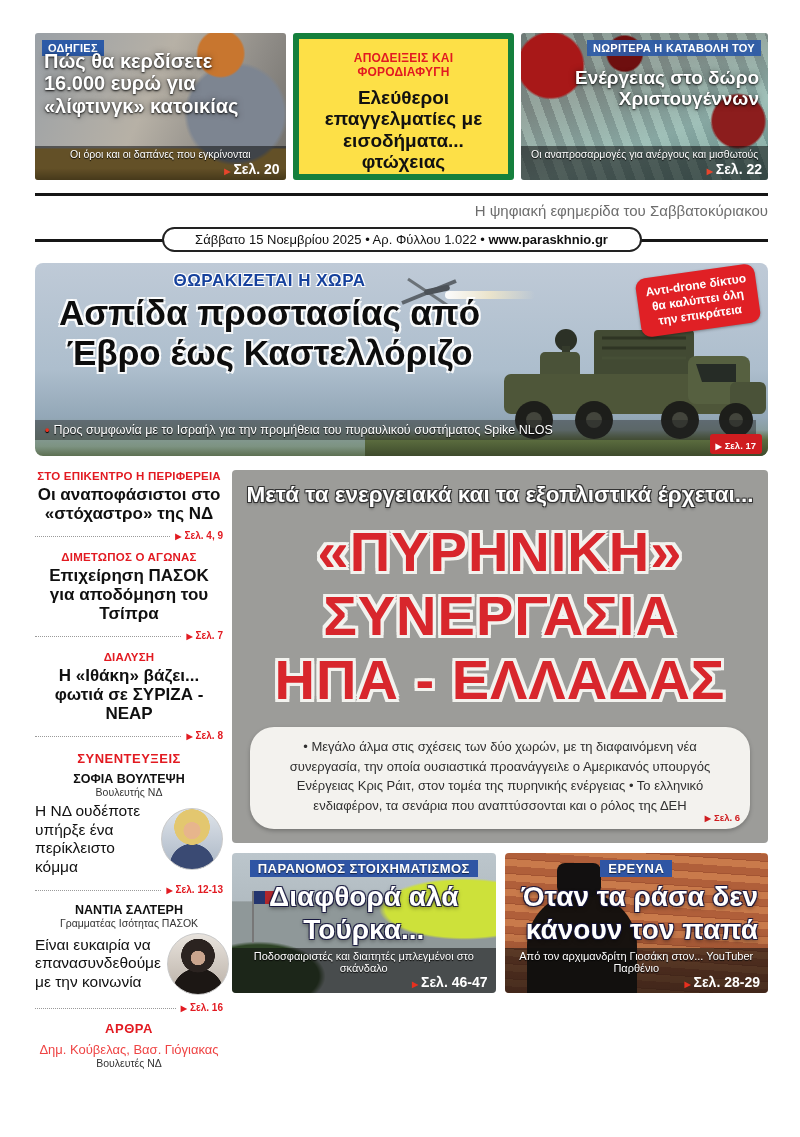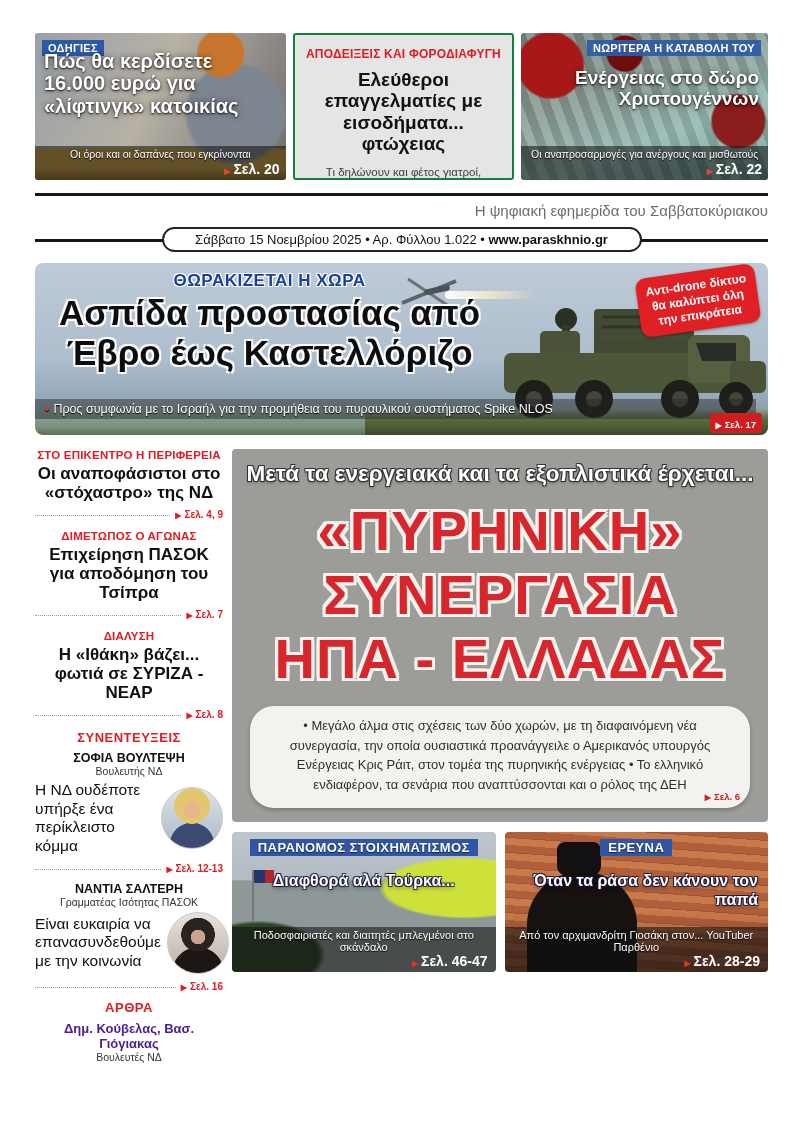--- a/index.html
+++ b/index.html
@@ -11,21 +11,21 @@
   .top-row { display:flex; gap:7px; margin:33px 32px 0 35px; height:147px; }
   .promo { position:relative; border-radius:3px; overflow:hidden; }
   .promo-photo { color:#fff; }
   .promo1 { width:251px;
     background:
       radial-gradient(circle at 74% 14%, #c8762f 0 10%, rgba(0,0,0,0) 11%),
       radial-gradient(circle at 80% 55%, #7d8591 0 22%, rgba(0,0,0,0) 24%),
       linear-gradient(180deg, rgba(0,0,0,0) 78%, #caa045 79% 92%, #8a6d2a 100%),
       linear-gradient(115deg, #9aa0a6 0%, #b7b1a6 45%, #8e8b86 75%, #6f6d69 100%);
   }
-  .promo2 { width:222px; background:#e5e5e5; border:2px solid #15803d; color:#111; text-align:center; padding:8px 8px 0; }
+  .promo2 { width:222px; background:#fde047; border:6px solid #15803d; color:#111; text-align:center; padding:8px 8px 0; }
   .promo3 { width:247px;
     background:
       radial-gradient(circle at 12% 22%, #a81818 0 13%, rgba(0,0,0,0) 14%),
       radial-gradient(circle at 42% 14%, #6e0f0f 0 9%, rgba(0,0,0,0) 10%),
       radial-gradient(circle at 88% 60%, #8c1d1d 0 11%, rgba(0,0,0,0) 12%),
       repeating-linear-gradient(70deg, rgba(170,215,205,0.55) 0 9px, rgba(120,170,165,0.45) 9px 18px),
       linear-gradient(160deg, #63504e 0%, #7d6a66 35%, #93a49f 65%, #53736d 100%);
   }
   .promo-kicker { position:absolute; top:7px; left:7px; background:#2c5aa7; color:#fff;
     font-size:11px; font-weight:bold; padding:2px 6px; letter-spacing:.3px; }
@@ -51,21 +51,21 @@
   .paper-title { text-align:center; color:#c51f25; font-family:"Liberation Serif", serif;
     font-weight:bold; font-size:82px; line-height:.92; letter-spacing:-1px; margin-top:2px;
     text-shadow:1px 2px 0 rgba(150,150,150,.35); }
   .dateline { position:relative; height:28px; margin:8px 32px 0 35px; }
   .dateline .bar { position:absolute; left:0; right:0; top:12px; height:3px; background:#161616; }
   .dateline .pill { position:relative; z-index:1; margin:0 auto; width:480px; background:#fff;
     border:2px solid #222; border-radius:16px; text-align:center; font-size:13px; padding:3px 0; color:#111; }
   .dateline .pill b { font-weight:bold; }
 
   
-  .banner { position:relative; margin:8px 32px 0 35px; height:172px; border-radius:8px; overflow:hidden;
+  .banner { position:relative; margin:8px 32px 0 35px; height:193px; border-radius:8px; overflow:hidden;
     background:linear-gradient(180deg,#bfcad7 0%, #adbecd 55%, #93a7b7 80%, #7d9382 95%, #5d7052 100%); }
   .banner-grass { position:absolute; left:45%; right:0; bottom:0; height:26px;
     background:linear-gradient(180deg, rgba(70,85,50,0) 0%, #5a6b3e 40%, #3e4b2c 100%); }
   .banner-vehicle { position:absolute; right:-6px; bottom:4px; width:330px; height:140px; }
   .banner-missile { position:absolute; left:49%; top:10px; width:70px; height:40px; }
   .banner-trail { position:absolute; left:56%; top:28px; width:90px; height:8px; border-radius:4px;
     background:linear-gradient(90deg, rgba(255,255,255,.95), rgba(255,240,200,.7), rgba(255,255,255,0)); }
   .banner-text { position:absolute; left:0; top:8px; width:64%; text-align:center; }
   .banner-kicker { color:#16419c; font-weight:bold; font-size:17px; letter-spacing:.5px;
     text-shadow:-1px -1px 0 #fff,1px -1px 0 #fff,-1px 1px 0 #fff,1px 1px 0 #fff; }
@@ -102,21 +102,21 @@
       radial-gradient(circle at 50% 36%, #e7b58c 0 17%, rgba(0,0,0,0) 18%),
       radial-gradient(circle at 50% 30%, #e3c76f 0 34%, rgba(0,0,0,0) 35%),
       radial-gradient(circle at 50% 95%, #3a4a73 0 34%, rgba(0,0,0,0) 35%),
       linear-gradient(180deg,#dfe4ea 0%, #aab6c5 100%); }
   .avatar-dark { background:
       radial-gradient(circle at 50% 40%, #caa58e 0 15%, rgba(0,0,0,0) 16%),
       radial-gradient(circle at 50% 36%, #2b2320 0 34%, rgba(0,0,0,0) 35%),
       radial-gradient(circle at 50% 100%, #1c1714 0 38%, rgba(0,0,0,0) 39%),
       linear-gradient(180deg,#e8e3dd 0%, #b9aFa5 100%); }
   .article-entry { text-align:center; margin-bottom:3px; }
-  .ar-name { font-weight:bold; font-size:13px; color:#4c1d95; }
+  .ar-name { font-weight:normal; font-size:13px; color:#ef4444; }
   .ar-role { font-size:10.5px; color:#333; }
 
   
   .mainblock { flex:1; display:flex; flex-direction:column; }
   .lead { background:#9c9c99; border-radius:4px; padding:12px 12px 14px; }
   .lead-kicker { color:#fff; font-weight:bold; font-size:22.5px; text-align:center;
     text-shadow:-1px -1px 0 #333,1px -1px 0 #333,-1px 1px 0 #333,1px 1px 0 #333, 0 2px 3px rgba(0,0,0,.4); }
   .lead-headline { margin-top:12px; text-align:center; }
   .lead-line { display:block; color:#d8262c; font-weight:bold; font-size:56px; line-height:1.14; letter-spacing:1px;
     text-shadow:-3px -3px 0 #f2f2ee,3px -3px 0 #f2f2ee,-3px 3px 0 #f2f2ee,3px 3px 0 #f2f2ee,0 -3px 0 #f2f2ee,0 3px 0 #f2f2ee,-3px 0 0 #f2f2ee,3px 0 0 #f2f2ee; }
@@ -138,22 +138,22 @@
     background:linear-gradient(90deg,#23356f 0 55%, #b1272c 55%); }
   .bpromo1 .flagpole { position:absolute; left:20px; top:38px; width:2px; height:52px; background:#777; }
   .bpromo2 { background:
       linear-gradient(180deg, rgba(0,0,0,0) 55%, rgba(70,35,20,.45) 100%),
       repeating-linear-gradient(4deg, #b05f3a 0 7px, #c97a4b 7px 14px, #a35432 14px 15px); }
   .priest-head { position:absolute; left:52px; top:10px; width:44px; height:34px; background:#121010; border-radius:8px 8px 10px 10px; }
   .priest-body { position:absolute; left:22px; top:40px; width:110px; height:110px; background:#17120f; border-radius:48% 48% 0 0; }
   .bp-kicker { position:relative; z-index:2; display:table; margin:7px auto 0; background:#2f55a4; color:#fff;
     font-size:13px; font-weight:bold; padding:1px 8px; letter-spacing:.4px;
     text-shadow:0 1px 1px rgba(0,0,0,.6); }
-  .bp-headline { position:relative; z-index:2; text-align:center; font-weight:bold; font-size:16px; line-height:1.15;
-    margin-top:16px; text-shadow:-1px -1px 0 rgba(20,20,60,.8),1px -1px 0 rgba(20,20,60,.8),-1px 1px 0 rgba(20,20,60,.8),1px 1px 0 rgba(20,20,60,.8), 0 2px 4px rgba(0,0,0,.5); }
+  .bp-headline { position:relative; z-index:2; text-align:center; font-weight:bold; font-size:28px; line-height:1.15;
+    margin-top:4px; text-shadow:-1px -1px 0 rgba(20,20,60,.8),1px -1px 0 rgba(20,20,60,.8),-1px 1px 0 rgba(20,20,60,.8),1px 1px 0 rgba(20,20,60,.8), 0 2px 4px rgba(0,0,0,.5); }
   .bpromo2 .bp-headline { text-align:right; padding-right:10px; }
   .bp-overlay { position:absolute; left:0; right:0; bottom:0; background:rgba(15,15,15,.55); padding:2px 8px 3px; z-index:2; }
   .bp-sub { font-size:11px; text-align:center; text-shadow:0 1px 1px #000; }
   .bp-pageline { display:flex; justify-content:flex-end; }
   .bp-pageline .arrow::before { color:#e8301f; }
 </style>
 </head>
 <body>
 
 <div class="page">

